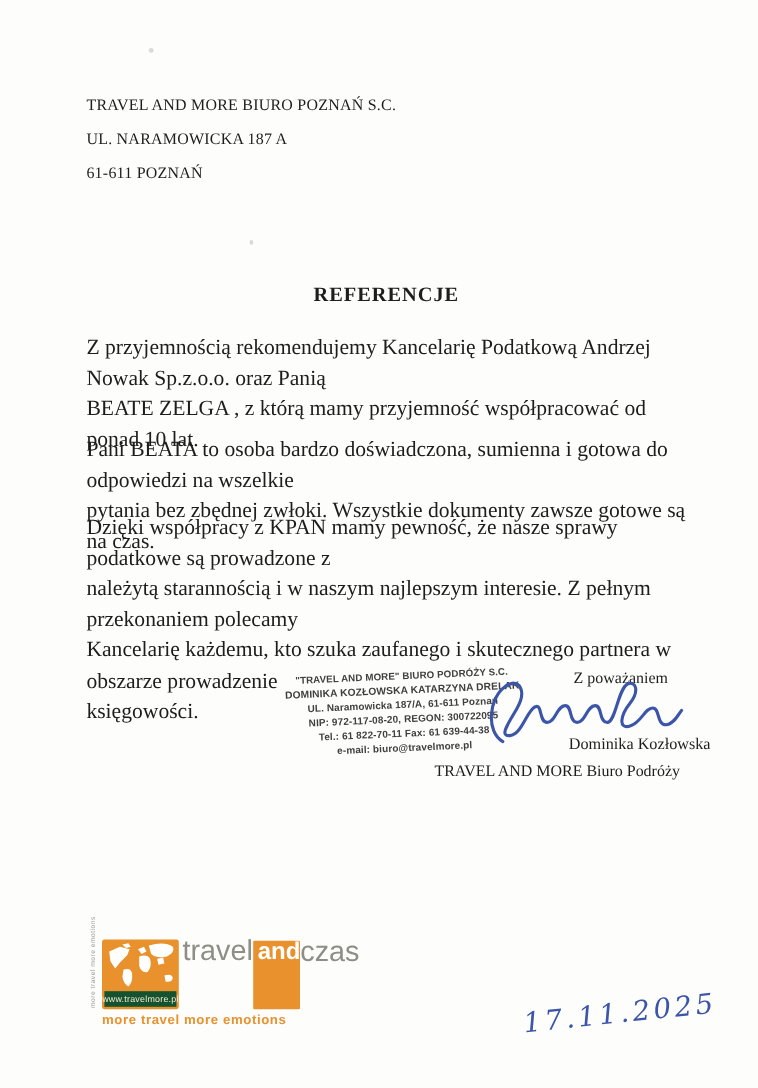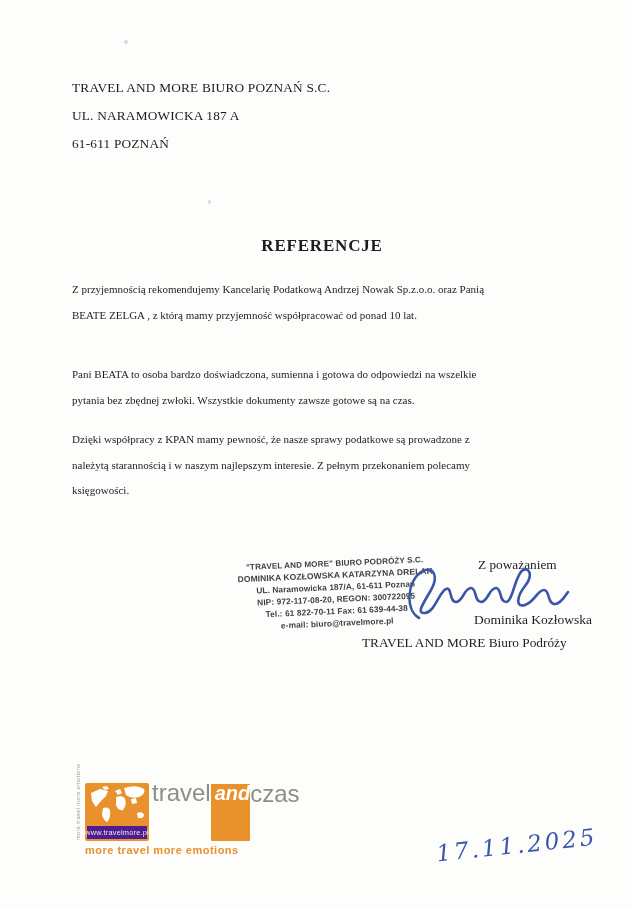--- a/index.html
+++ b/index.html
@@ -8,21 +8,21 @@
     background:#fdfdfc;color:#1d1d1d;
     font-family:"Liberation Serif", serif;
   }
   .page{position:absolute;inset:0;background:#fdfdfc;}
 
   .sender{position:absolute;left:72px;top:74px;font-size:13.3px;line-height:28px;letter-spacing:.2px;}
 
   .title{position:absolute;left:72px;top:236px;width:500px;text-align:center;
          font-weight:bold;font-size:17px;letter-spacing:.8px;}
 
-  .para{position:absolute;left:72px;width:506px;font-size:11px;line-height:25.5px;}
+  .para{position:absolute;left:72px;width:506px;font-size:18px;line-height:25.5px;}
   .p1{top:277px}
   .p2{top:362px}
   .p3{top:427px}
 
   .stamp{position:absolute;left:236px;top:558px;width:200px;text-align:center;
          transform:rotate(-2.5deg);
          font-family:"Liberation Sans", sans-serif;font-weight:700;
          color:#3f3f3f;font-size:8.3px;line-height:11.9px;letter-spacing:.1px;}
   .stamp .s1{font-size:8.1px;}
   .stamp .s2{font-size:8.5px;}
@@ -37,28 +37,28 @@
   
   .logo{position:absolute;left:71px;top:783px;display:flex;}
   .logo-side{width:14px;position:relative;}
   .logo-side span{position:absolute;bottom:16px;left:10px;
       transform:rotate(-90deg);transform-origin:left bottom;
       font-family:"Liberation Sans", sans-serif;font-size:5.6px;color:#9b9b93;
       white-space:nowrap;letter-spacing:.4px;}
   .logo-main{display:flex;flex-direction:column;}
   .logo-row{display:flex;}
   .logo-square{width:64px;height:58px;background:#e8912d;position:relative;border-radius:2px;}
-  .logo-urlbar{position:absolute;left:2px;right:2px;bottom:2px;height:13px;background:#4c1d95;
+  .logo-urlbar{position:absolute;left:2px;right:2px;bottom:2px;height:13px;background:#14532d;
       color:#f6e7d8;font-family:"Liberation Sans", sans-serif;font-size:7.4px;
       display:flex;align-items:center;justify-content:center;letter-spacing:.2px;}
   .logo-words{display:flex;flex-direction:row;margin-left:3px;width:86px;
       font-family:"Liberation Sans", sans-serif;}
   .w-travel{color:#8e8e87;font-size:24px;line-height:20px;font-weight:400;}
   .w-and{background:#e8912d;color:#ffffff;font-weight:700;font-size:20px;line-height:19px;
-      width:60px;padding-left:4px;margin-top:1px;border-radius:1px;font-style:italic;}
+      width:60px;padding-left:4px;margin-top:1px;border-radius:1px;}
   .w-more{color:#8e8e87;font-size:24px;line-height:21px;}
   .logo-tagline{font-family:"Liberation Sans", sans-serif;color:#e8912d;font-weight:700;
       font-size:11px;margin-top:3px;letter-spacing:.5px;}
 
   .date{position:absolute;left:436px;top:832px;color:#3b55a8;
       font-family:"DejaVu Serif", serif;font-style:italic;
       font-size:23px;letter-spacing:3px;transform:rotate(-6deg);}
 
   .speck{position:absolute;background:#d9d9d9;border-radius:50%;}
   .speck.a{left:124px;top:40px;width:4px;height:4px;}
@@ -86,20 +86,21 @@
   </div>
 
   <div class="para p2">
     <div>Pani BEATA to osoba bardzo doświadczona, sumienna i gotowa do odpowiedzi na wszelkie</div>
     <div>pytania bez zbędnej zwłoki. Wszystkie dokumenty zawsze gotowe są na czas.</div>
   </div>
 
   <div class="para p3">
     <div>Dzięki współpracy z KPAN mamy pewność, że nasze sprawy podatkowe są prowadzone z</div>
     <div>należytą starannością i w naszym najlepszym interesie. Z pełnym przekonaniem polecamy</div>
+    <div>Kancelarię każdemu, kto szuka zaufanego i skutecznego partnera w obszarze prowadzenie</div>
     <div>księgowości.</div>
   </div>
 
   <div class="stamp">
     <div class="s1">"TRAVEL AND MORE" BIURO PODRÓŻY S.C.</div>
     <div class="s2">DOMINIKA KOZŁOWSKA KATARZYNA DRELAK</div>
     <div>UL. Naramowicka 187/A, 61-611 Poznań</div>
     <div>NIP: 972-117-08-20, REGON: 300722095</div>
     <div>Tel.: 61 822-70-11 Fax: 61 639-44-38</div>
     <div>e-mail: biuro@travelmore.pl</div>

